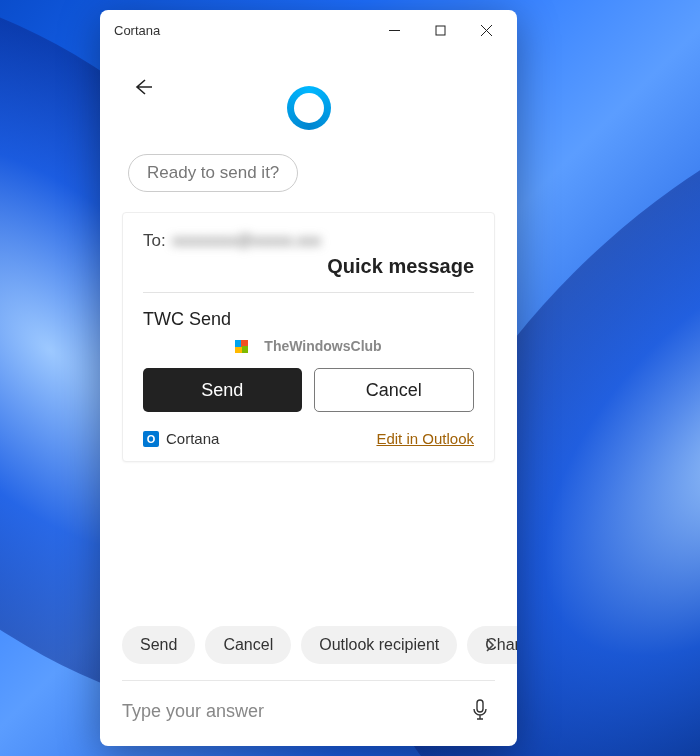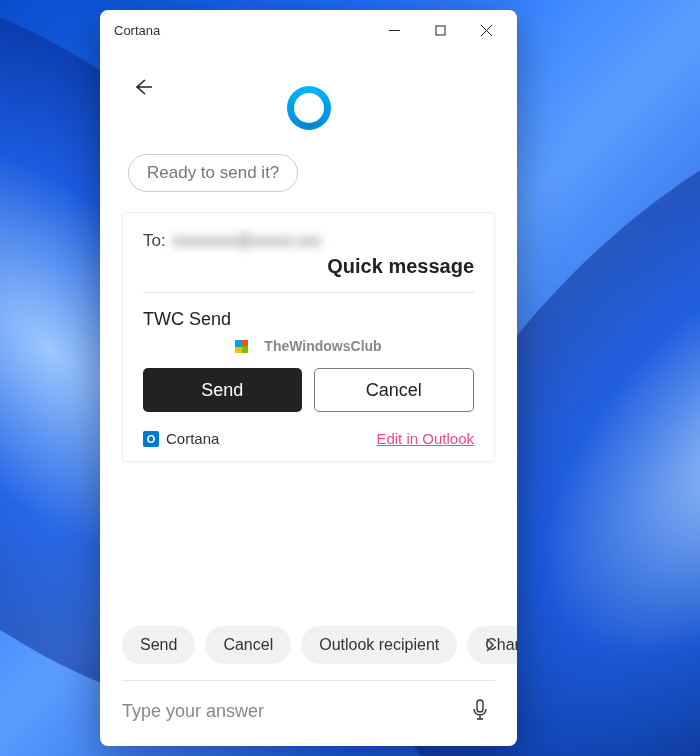--- a/index.html
+++ b/index.html
@@ -47,21 +47,21 @@
     .subject { font-size: 20px; font-weight: 700; color: #222; margin-top: 4px; padding-bottom: 14px; border-bottom: 1px solid #e3e3e3; text-align: right; }
     .body-text { font-size: 18px; color: #222; padding: 16px 0 6px 0; }
     .watermark { text-align: left; font-size: 14px; color:#888; display:flex; justify-content:center; align-items:center; gap:16px; margin: 2px 0 14px 0; font-weight: bold;}
     .watermark .sq { width:13px; height:13px; display:inline-block; background: conic-gradient(#f25022 0 25%, #7fba00 25% 50%, #ffb900 50% 75%, #00a4ef 75% 100%); }
     .btn-row { display: flex; gap: 12px; }
     .btn-primary { flex:1; height: 44px; background:#222; color:#fff; border:none; border-radius:5px; font-size:18px; cursor:pointer; }
     .btn-secondary { flex:1; height:44px; background:#fff; color:#222; border:1.5px solid #7a7a7a; border-radius:5px; font-size:18px; cursor:pointer; }
     .card-footer { display:flex; align-items:center; margin-top:18px; }
     .outlook-label { display:flex; align-items:center; gap:7px; color:#333; font-size:15px; }
     .outlook-icon { width:16px; height:16px; background:#0078d4; border-radius:2px; position:relative; display:flex; align-items:center; justify-content:center; color:#fff; font-size:11px; font-weight:700;}
-    .edit-link { margin-left:auto; color:#ec4899; font-size:15px; text-decoration:underline; background:none; border:none; cursor:pointer; }
+    .edit-link { margin-left:auto; color:#a16207; font-size:15px; text-decoration:underline; background:none; border:none; cursor:pointer; }
     .chips-scroll { margin-top: auto; padding: 0 0 0 22px; display:flex; align-items:center; position:relative; }
     .chips { display:flex; gap:10px; overflow:hidden; }
     .chip { flex:0 0 auto; padding: 10px 18px; background:#f1f1f1; border:none; border-radius:20px; font-size:16px; color:#333; cursor:pointer; white-space:nowrap; }
     .chevron-right { position:absolute; right:14px; width:26px; height:26px; display:flex; align-items:center; justify-content:center; background:none; border:none; cursor:pointer; color:#444;}
     .input-row { margin: 16px 22px 18px 22px; height:48px; border-top:1px solid #e7e7e7; display:flex; align-items:center; gap:4px; padding-top:14px;}
     .answer-input { flex:1; border:none; outline:none; font-size:18px; color:#333; }
     .answer-input::placeholder { color:#888; }
     .mic-btn { background:none; border:none; cursor:pointer; color:#333; padding:4px 6px;}
   </style>
 </head>

